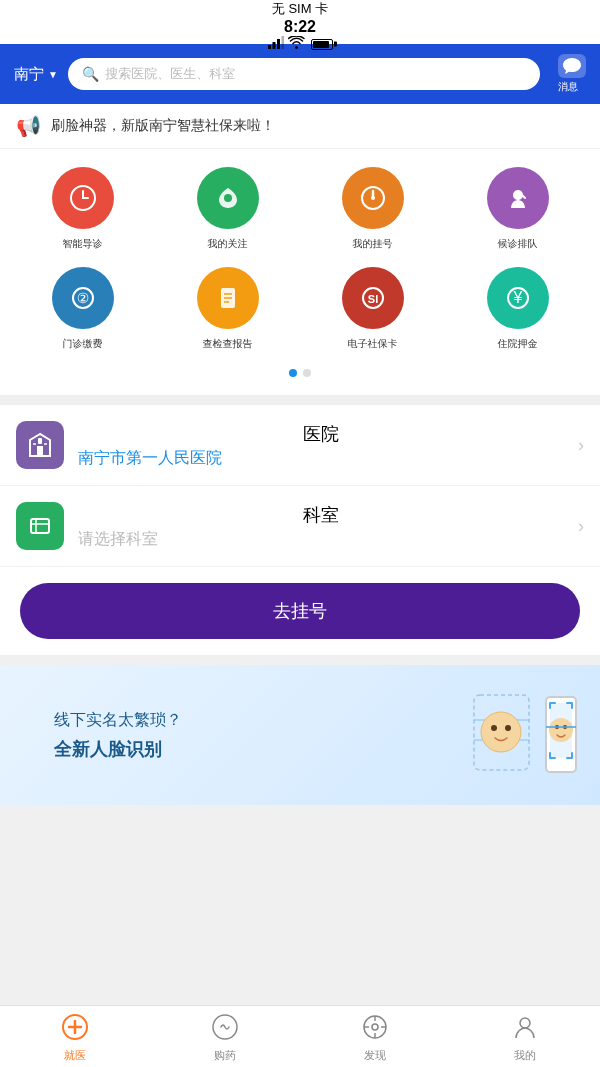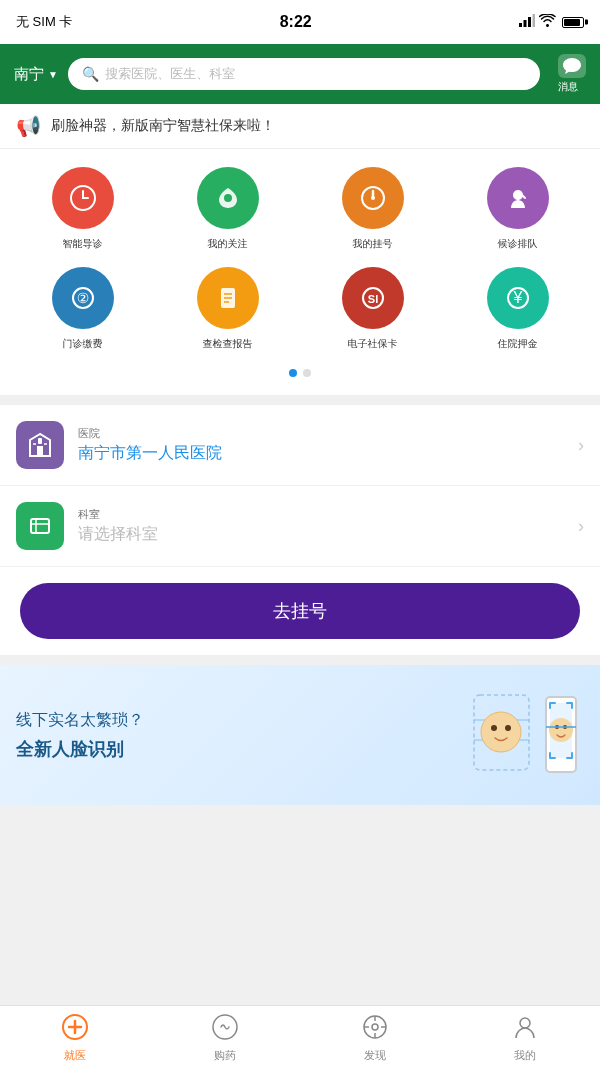--- a/index.html
+++ b/index.html
@@ -14,20 +14,21 @@
     
     .status-bar {
       background: #fff;
       height: 44px;
       display: flex;
       align-items: center;
       justify-content: space-between;
       padding: 0 16px;
       font-size: 14px;
       font-weight: 500;
+      flex-direction: column;
     }
     .status-left { font-size: 13px; color: #000; }
     .status-center { font-size: 16px; font-weight: 600; color: #000; }
     .status-right {
       display: flex;
       align-items: center;
       gap: 4px;
       font-size: 12px;
     }
     .battery-icon {
@@ -56,21 +57,21 @@
       left: 1px;
       top: 1px;
       width: 16px;
       height: 7px;
       background: #000;
       border-radius: 1px;
     }
 
     
     .header {
-      background: #15803d;
+      background: #1d4ed8;
       padding: 10px 14px;
       display: flex;
       align-items: center;
       gap: 10px;
     }
     .location-btn {
       display: flex;
       align-items: center;
       gap: 4px;
       color: #fff;
@@ -198,23 +199,24 @@
       display: flex;
       align-items: center;
       justify-content: center;
       font-size: 24px;
       color: #fff;
       flex-shrink: 0;
     }
     .hospital-icon-box.purple { background: #7b5ea7; }
     .hospital-icon-box.green { background: #27ae60; }
     .hospital-row-label {
-      font-size: 11px;
-      color: #737373;
+      font-size: 18px;
+      color: #000000;
       margin-bottom: 2px;
+      text-align: center;
     }
     .hospital-row-value {
       font-size: 16px;
       color: #1a8fe8;
       font-weight: 500;
     }
     .hospital-row-placeholder {
       font-size: 16px;
       color: #bbb;
     }
@@ -245,21 +247,21 @@
       background: linear-gradient(135deg, #e8f4ff 0%, #d0e8ff 100%);
       margin: 10px 0 0;
       padding: 20px 16px;
       display: flex;
       align-items: center;
       justify-content: space-between;
       min-height: 110px;
       overflow: hidden;
       position: relative;
     }
-    .promo-text { z-index: 1; }
+    .promo-text { z-index: 1; margin-left: 38px; }
     .promo-title { font-size: 16px; color: #1a5a8a; margin-bottom: 6px; }
     .promo-subtitle { font-size: 18px; font-weight: bold; color: #1a5a8a; }
     .promo-image {
       display: flex;
       align-items: center;
       gap: 8px;
     }
 
     
     .bottom-nav {

